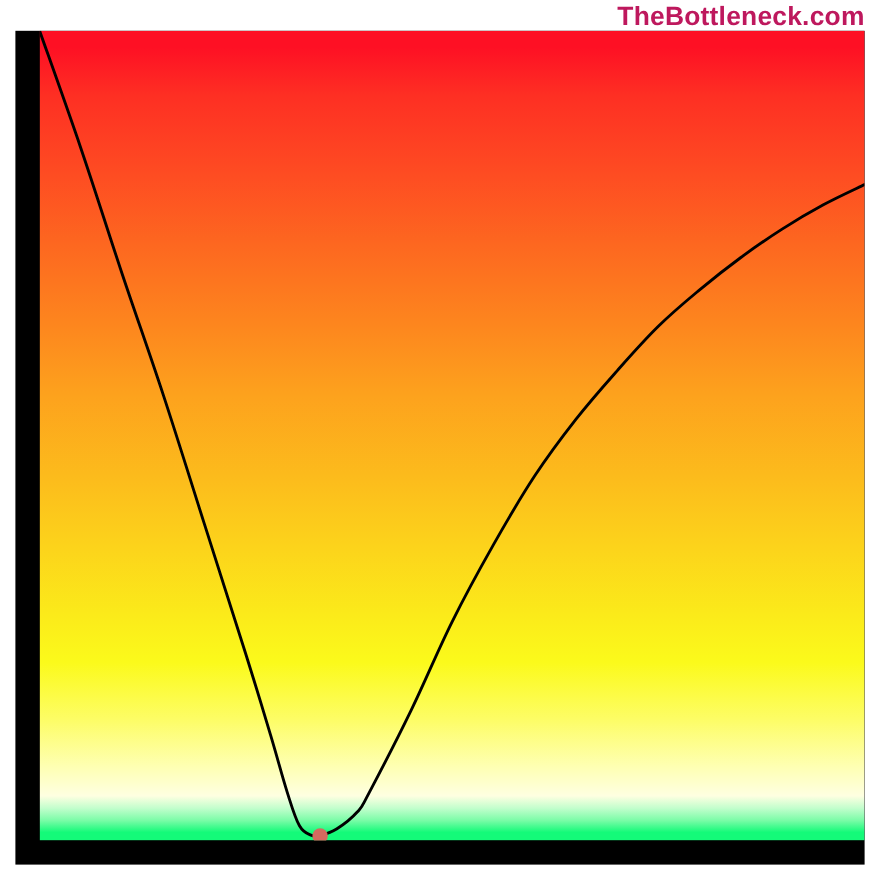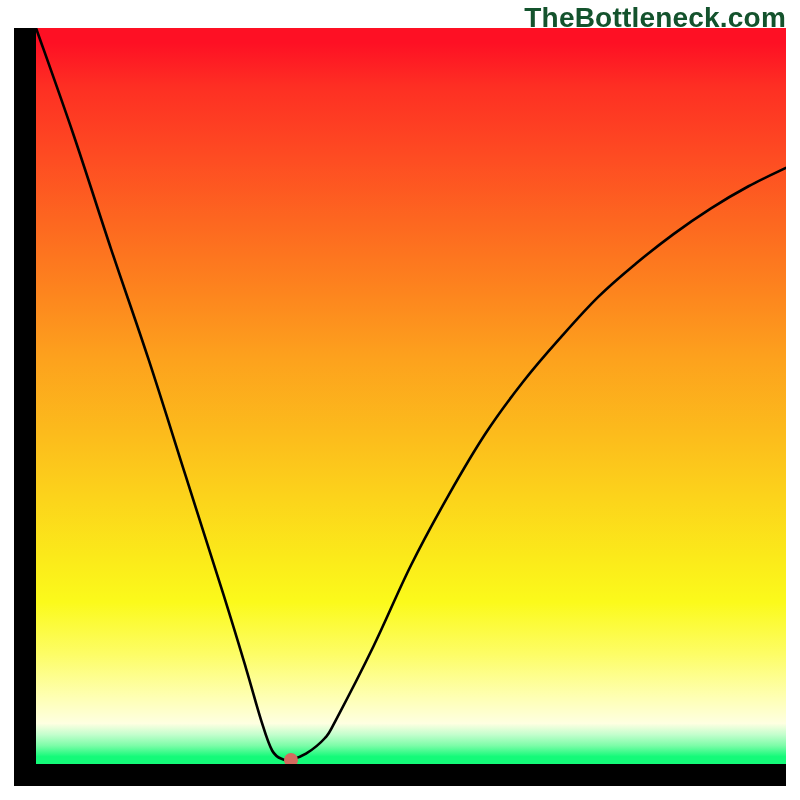--- a/index.html
+++ b/index.html
@@ -13,23 +13,23 @@
   }
   .container {
     position: relative;
     width: 800px;
     height: 800px;
   }
   .attribution {
     position: absolute;
     top: 2px;
     right: 14px;
-    font-size: 28px;
+    font-size: 24px;
     font-weight: 600;
-    color: #14532d;
+    color: #be185d;
     letter-spacing: 0.2px;
   }
   .plot-frame {
     position: absolute;
     left: 14px;
     top: 28px;
     width: 772px;
     height: 758px;
     background: #000000;
   }

